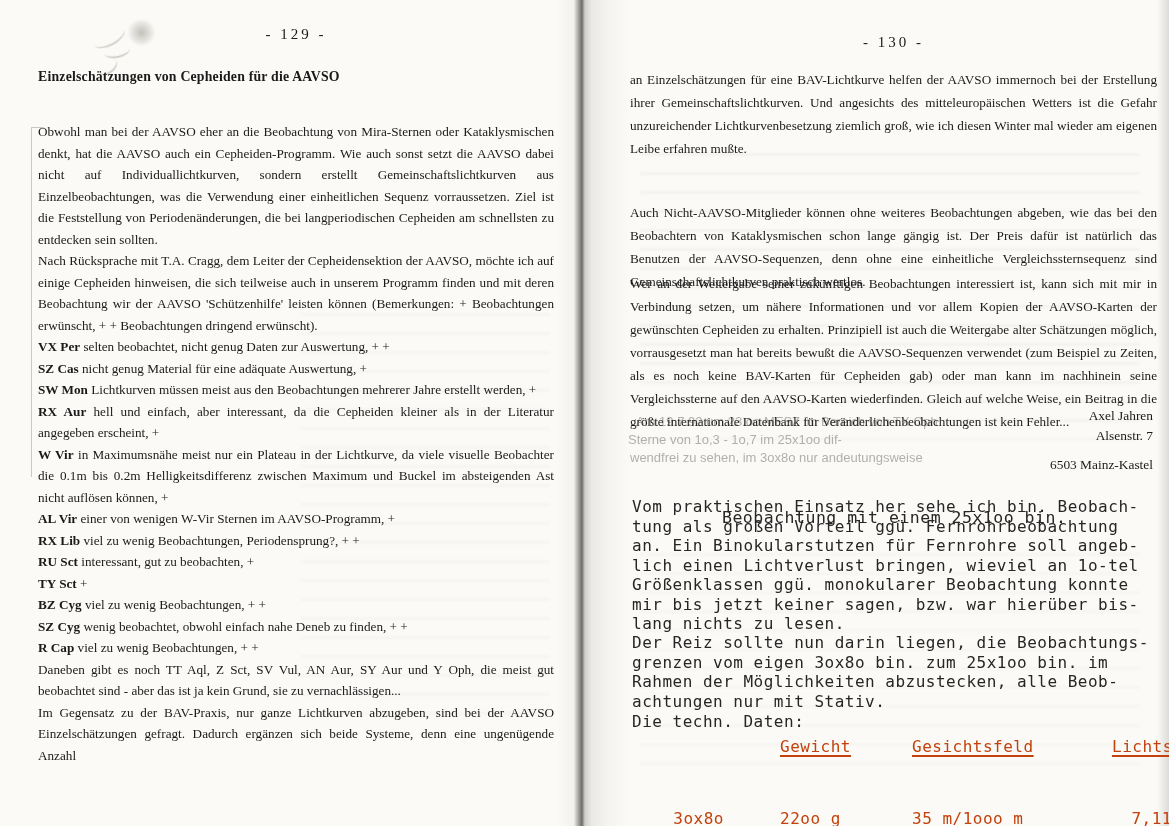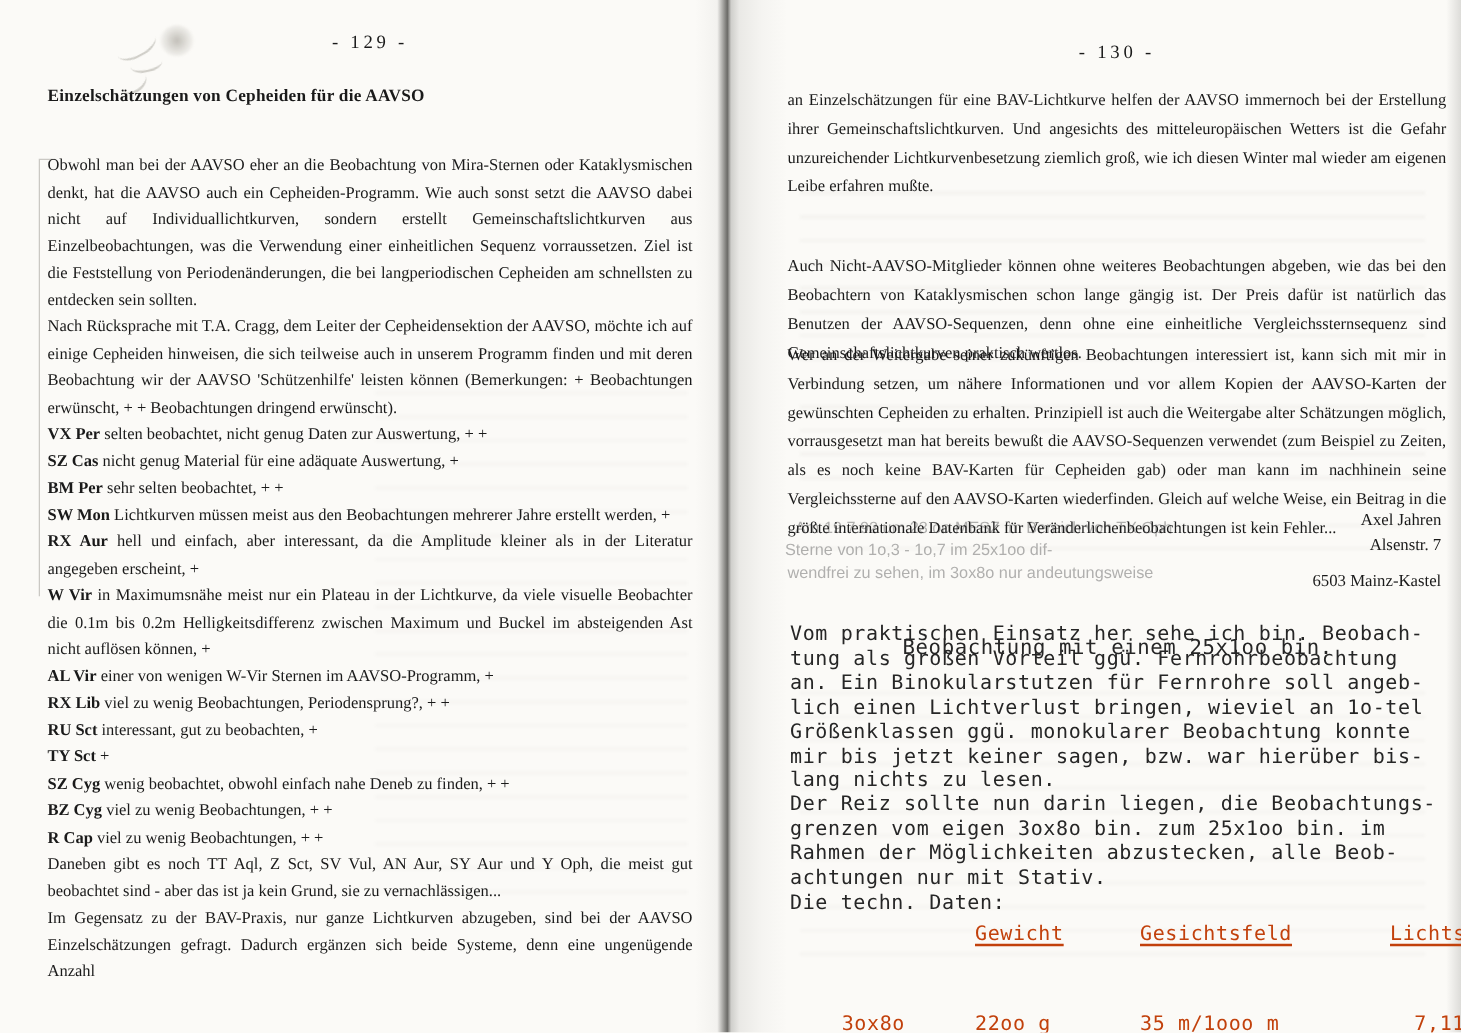--- a/index.html
+++ b/index.html
@@ -111,30 +111,29 @@
 <div class="bleed-line" style="left:630px;top:450px;">wendfrei zu sehen, im 3ox8o nur andeutungsweise</div>
 
 <div class="page-left">
   <p class="page-num">- 129 -</p>
   <p class="article-title">Einzelschätzungen von Cepheiden für die AAVSO</p>
   <p class="ser">Obwohl man bei der AAVSO eher an die Beobachtung von Mira-Sternen oder Kataklysmischen denkt, hat die AAVSO auch ein Cepheiden-Programm. Wie auch sonst setzt die AAVSO dabei nicht auf Individuallichtkurven, sondern erstellt Gemeinschaftslichtkurven aus Einzelbeobachtungen, was die Verwendung einer einheitlichen Sequenz vorraussetzen. Ziel ist die Feststellung von Periodenänderungen, die bei langperiodischen Cepheiden am schnellsten zu entdecken sein sollten.</p>
   <p class="ser">Nach Rücksprache mit T.A. Cragg, dem Leiter der Cepheidensektion der AAVSO, möchte ich auf einige Cepheiden hinweisen, die sich teilweise auch in unserem Programm finden und mit deren Beobachtung wir der AAVSO 'Schützenhilfe' leisten können (Bemerkungen: + Beobachtungen erwünscht, + + Beobachtungen dringend erwünscht).</p>
 
   <p class="star"><b>VX Per</b><span> selten beobachtet, nicht genug Daten zur Auswertung, + +</span></p>
   <p class="star"><b>SZ Cas</b><span> nicht genug Material für eine adäquate Auswertung, +</span></p>
-  <p class="star"><b>BM Per</b><span> sehr selten beobachtet, + +</span></p>
   <p class="star"><b>SW Mon</b><span> Lichtkurven müssen meist aus den Beobachtungen mehrerer Jahre erstellt werden, +</span></p>
-  <p class="star"><b>RX Aur</b><span> hell und einfach, aber interessant, da die Amplitude kleiner als in der Literatur angegeben erscheint, +</span></p>
+  <p class="star"><b>RX Aur</b><span> hell und einfach, aber interessant, da die Cepheiden kleiner als in der Literatur angegeben erscheint, +</span></p>
   <p class="star"><b>W Vir</b><span> in Maximumsnähe meist nur ein Plateau in der Lichtkurve, da viele visuelle Beobachter die 0.1m bis 0.2m Helligkeitsdifferenz zwischen Maximum und Buckel im absteigenden Ast nicht auflösen können, +</span></p>
   <p class="star"><b>AL Vir</b><span> einer von wenigen W-Vir Sternen im AAVSO-Programm, +</span></p>
   <p class="star"><b>RX Lib</b><span> viel zu wenig Beobachtungen, Periodensprung?, + +</span></p>
   <p class="star"><b>RU Sct</b><span> interessant, gut zu beobachten, +</span></p>
   <p class="star"><b>TY Sct</b><span> +</span></p>
+  <p class="star"><b>BZ Cyg</b><span> viel zu wenig Beobachtungen, + +</span></p>
   <p class="star"><b>SZ Cyg</b><span> wenig beobachtet, obwohl einfach nahe Deneb zu finden, + +</span></p>
-  <p class="star"><b>BZ Cyg</b><span> viel zu wenig Beobachtungen, + +</span></p>
   <p class="star"><b>R Cap</b><span> viel zu wenig Beobachtungen, + +</span></p>
 
   <p class="ser">Daneben gibt es noch TT Aql, Z Sct, SV Vul, AN Aur, SY Aur und Y Oph, die meist gut beobachtet sind - aber das ist ja kein Grund, sie zu vernachlässigen...</p>
   <p class="ser">Im Gegensatz zu der BAV-Praxis, nur ganze Lichtkurven abzugeben, sind bei der AAVSO Einzelschätzungen gefragt. Dadurch ergänzen sich beide Systeme, denn eine ungenügende Anzahl</p>
 </div>
 
 <div class="page-right">
   <p class="page-num">- 130 -</p>
   <p class="rp rp1">an Einzelschätzungen für eine BAV-Lichtkurve helfen der AAVSO immernoch bei der Erstellung ihrer Gemeinschaftslichtkurven. Und angesichts des mitteleuropäischen Wetters ist die Gefahr unzureichender Lichtkurvenbesetzung ziemlich groß, wie ich diesen Winter mal wieder am eigenen Leibe erfahren mußte.</p>
   <p class="rp rp2">Auch Nicht-AAVSO-Mitglieder können ohne weiteres Beobachtungen abgeben, wie das bei den Beobachtern von Kataklysmischen schon lange gängig ist. Der Preis dafür ist natürlich das Benutzen der AAVSO-Sequenzen, denn ohne eine einheitliche Vergleichssternsequenz sind Gemeinschaftslichtkurven praktisch wertlos.</p>

